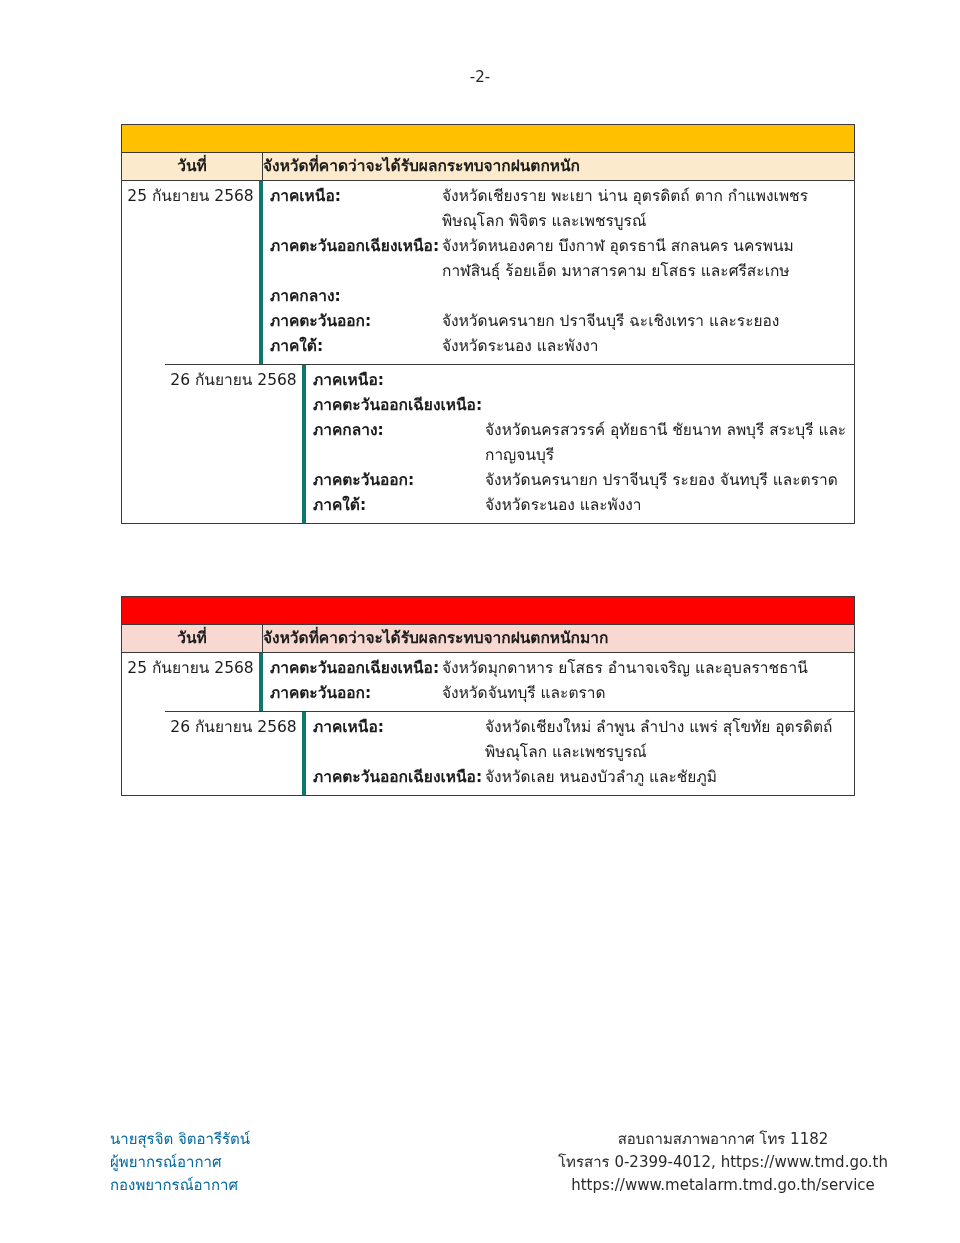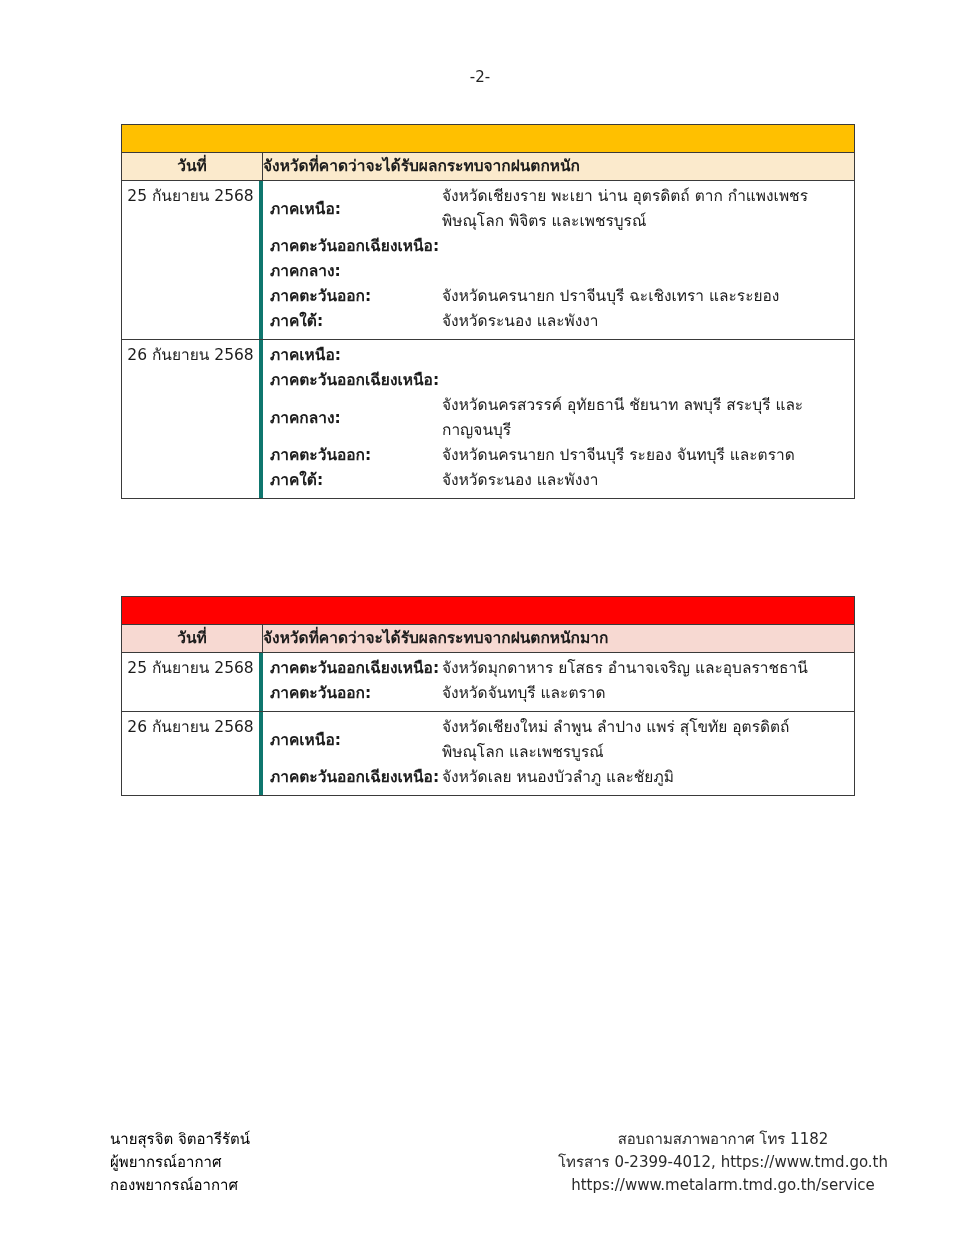--- a/index.html
+++ b/index.html
@@ -54,56 +54,57 @@
   .himpact {
     flex: 1;
     padding: 4px 0 5px 0;
   }
   .drow {
     display: flex;
     background: #ffffff;
   }
   .drow + .drow {
     border-top: 1px solid #3a3a3a;
+    margin-left: 43px;
   }
   .ddate {
     width: 141px;
     flex-shrink: 0;
     border-right: 4px solid #0f766e;
     text-align: center;
     padding-top: 6px;
     box-sizing: border-box;
   }
   .dregions {
     flex: 1;
     padding: 3px 6px 5px 7px;
   }
   .region {
     display: flex;
-    align-items: center;
+    align-items: flex-start;
   }
   .rlabel {
     width: 172px;
     flex-shrink: 0;
     font-weight: bold;
     line-height: 25px;
   }
   .rprov {
     flex: 1;
     white-space: pre-line;
     line-height: 25px;
   }
   .ddate, .hdate, .himpact { line-height: 18px; }
   .footer-left {
     position: absolute;
     left: 110px;
     top: 1128px;
     font-size: 15px;
     line-height: 23px;
-    color: #000000;
+    color: #0369a1;
   }
   .footer-right {
     position: absolute;
     right: 72px;
     top: 1128px;
     font-size: 15px;
     line-height: 23px;
     text-align: center;
     color: #2a2a2a;
   }
@@ -123,20 +124,22 @@
   <div class="drow">
     <div class="ddate">25 กันยายน 2568</div>
     <div class="dregions">
       <div class="region">
         <span class="rlabel">ภาคเหนือ:</span>
         <span class="rprov">จังหวัดเชียงราย พะเยา น่าน อุตรดิตถ์ ตาก กำแพงเพชร
 พิษณุโลก พิจิตร และเพชรบูรณ์</span>
       </div>
       <div class="region">
         <span class="rlabel">ภาคตะวันออกเฉียงเหนือ:</span>
+        <span class="rprov">จังหวัดหนองคาย บึงกาฬ อุดรธานี สกลนคร นครพนม
+กาฬสินธุ์ ร้อยเอ็ด มหาสารคาม ยโสธร และศรีสะเกษ</span>
       </div>
       <div class="region">
         <span class="rlabel">ภาคกลาง:</span>
       </div>
       <div class="region">
         <span class="rlabel">ภาคตะวันออก:</span>
         <span class="rprov">จังหวัดนครนายก ปราจีนบุรี ฉะเชิงเทรา และระยอง</span>
       </div>
       <div class="region">
         <span class="rlabel">ภาคใต้:</span>

